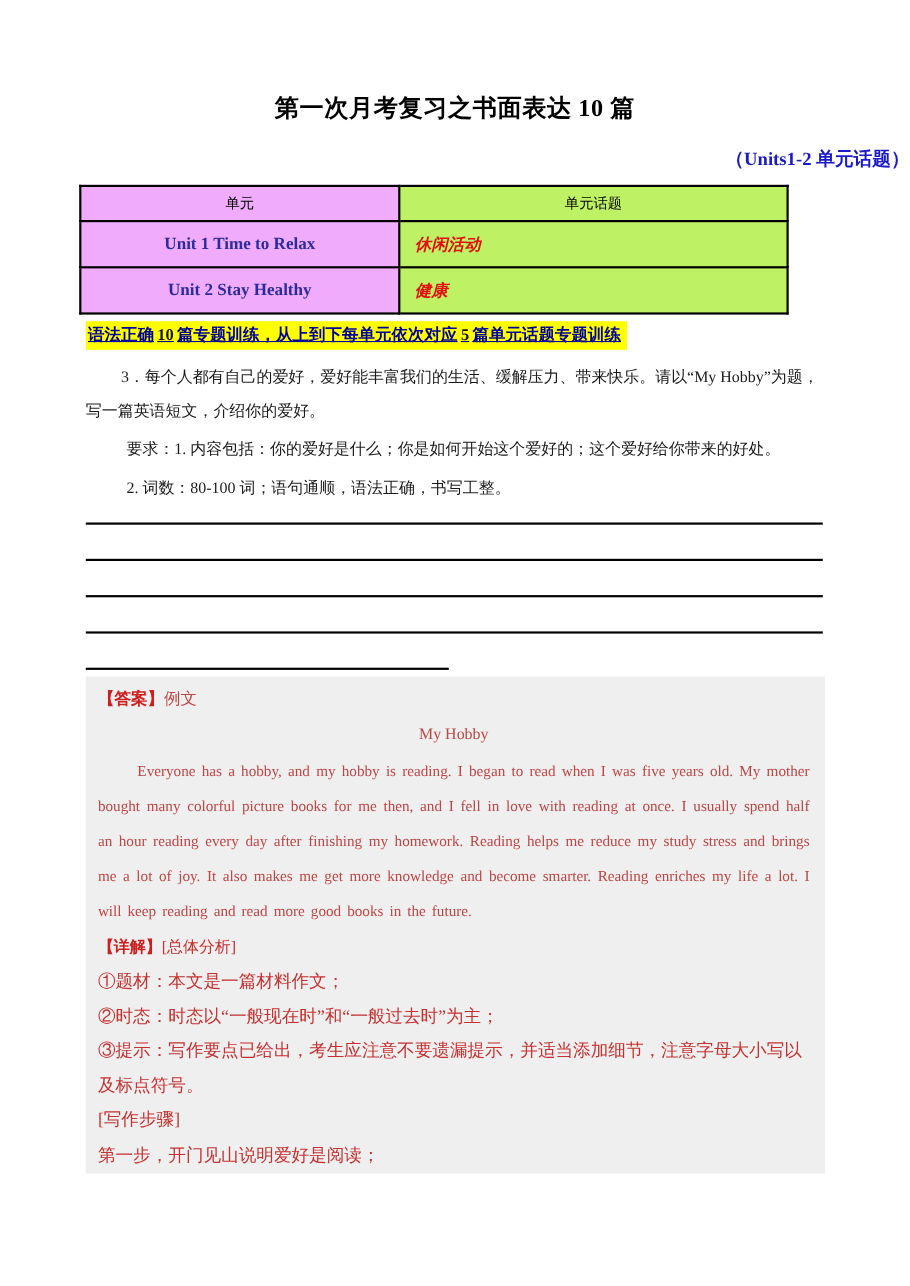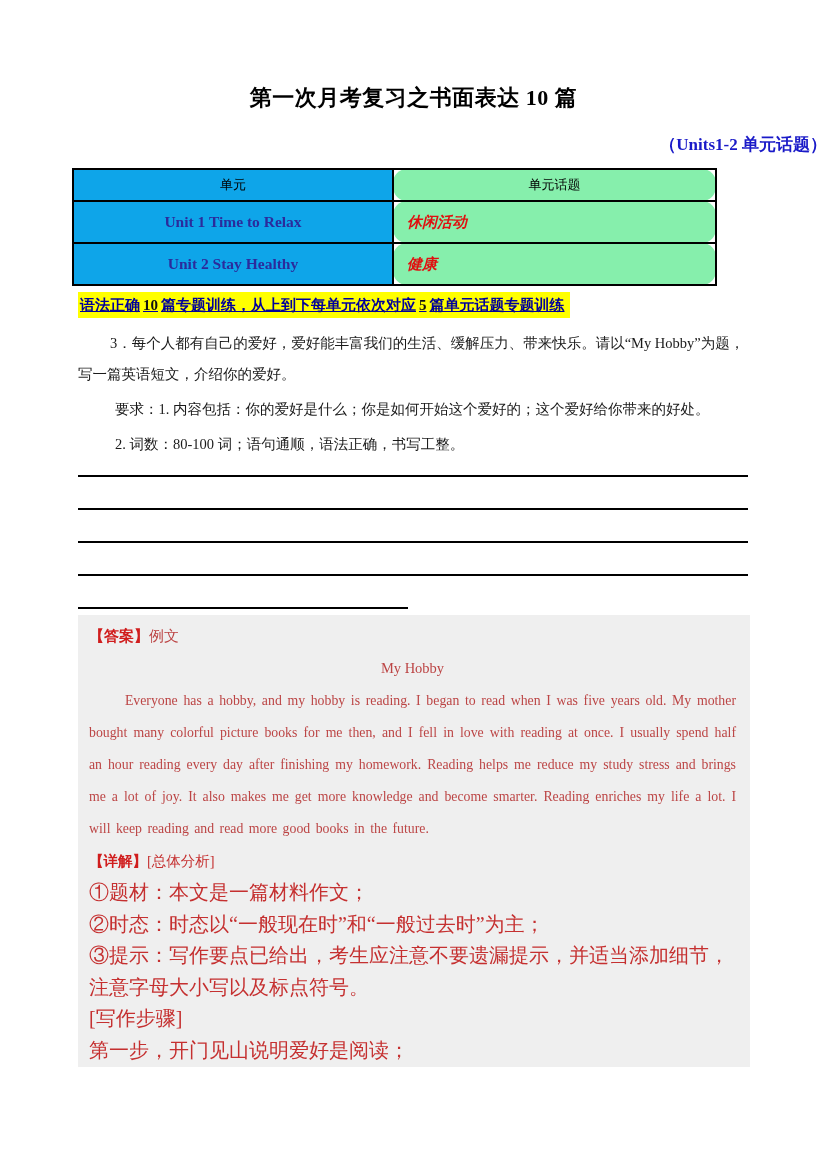--- a/index.html
+++ b/index.html
@@ -28,22 +28,22 @@
     color:#1a1ac8;
   }
   table.unit-table {
     margin:12px 0 0 72px;
     width:645px;
     border-collapse:collapse;
   }
   table.unit-table th, table.unit-table td {
     border:2px solid #000;
   }
-  th.col-unit, td.cell-unit { width:320px; background:#0ea5e9; }
-  th.col-topic, td.cell-topic { background:#86efac;border-radius:14px; }
+  th.col-unit, td.cell-unit { width:290px; background:#f0abfc; }
+  th.col-topic, td.cell-topic { background:#bef264; }
   table.unit-table th {
     height:32px;
     font-family:"Liberation Sans", sans-serif;
     font-size:13px; font-weight:normal; color:#000;
     text-align:center;
   }
   td.cell-unit {
     height:42px;
     text-align:center;
     font-size:15.5px; font-weight:bold;
@@ -98,21 +98,21 @@
     font-size:14.5px; line-height:30px;
   }
   .essay {
     margin-top:2px;
     font-size:13.8px; line-height:32px;
     text-align:justify;
     text-indent:2.6em;
     word-spacing:2px;
   }
   .detail-head { font-size:14.5px; line-height:31px; margin-top:1px; }
-  .point { font-size:20px; line-height:31.5px; }
+  .point { font-size:16px; line-height:31.5px; }
 </style>
 </head>
 <body>
 
 <div class="page">
 
   <div class="title">第一次月考复习之书面表达 10 篇</div>
   <div class="subtitle">（Units1-2 单元话题）</div>
 
   <table class="unit-table">

